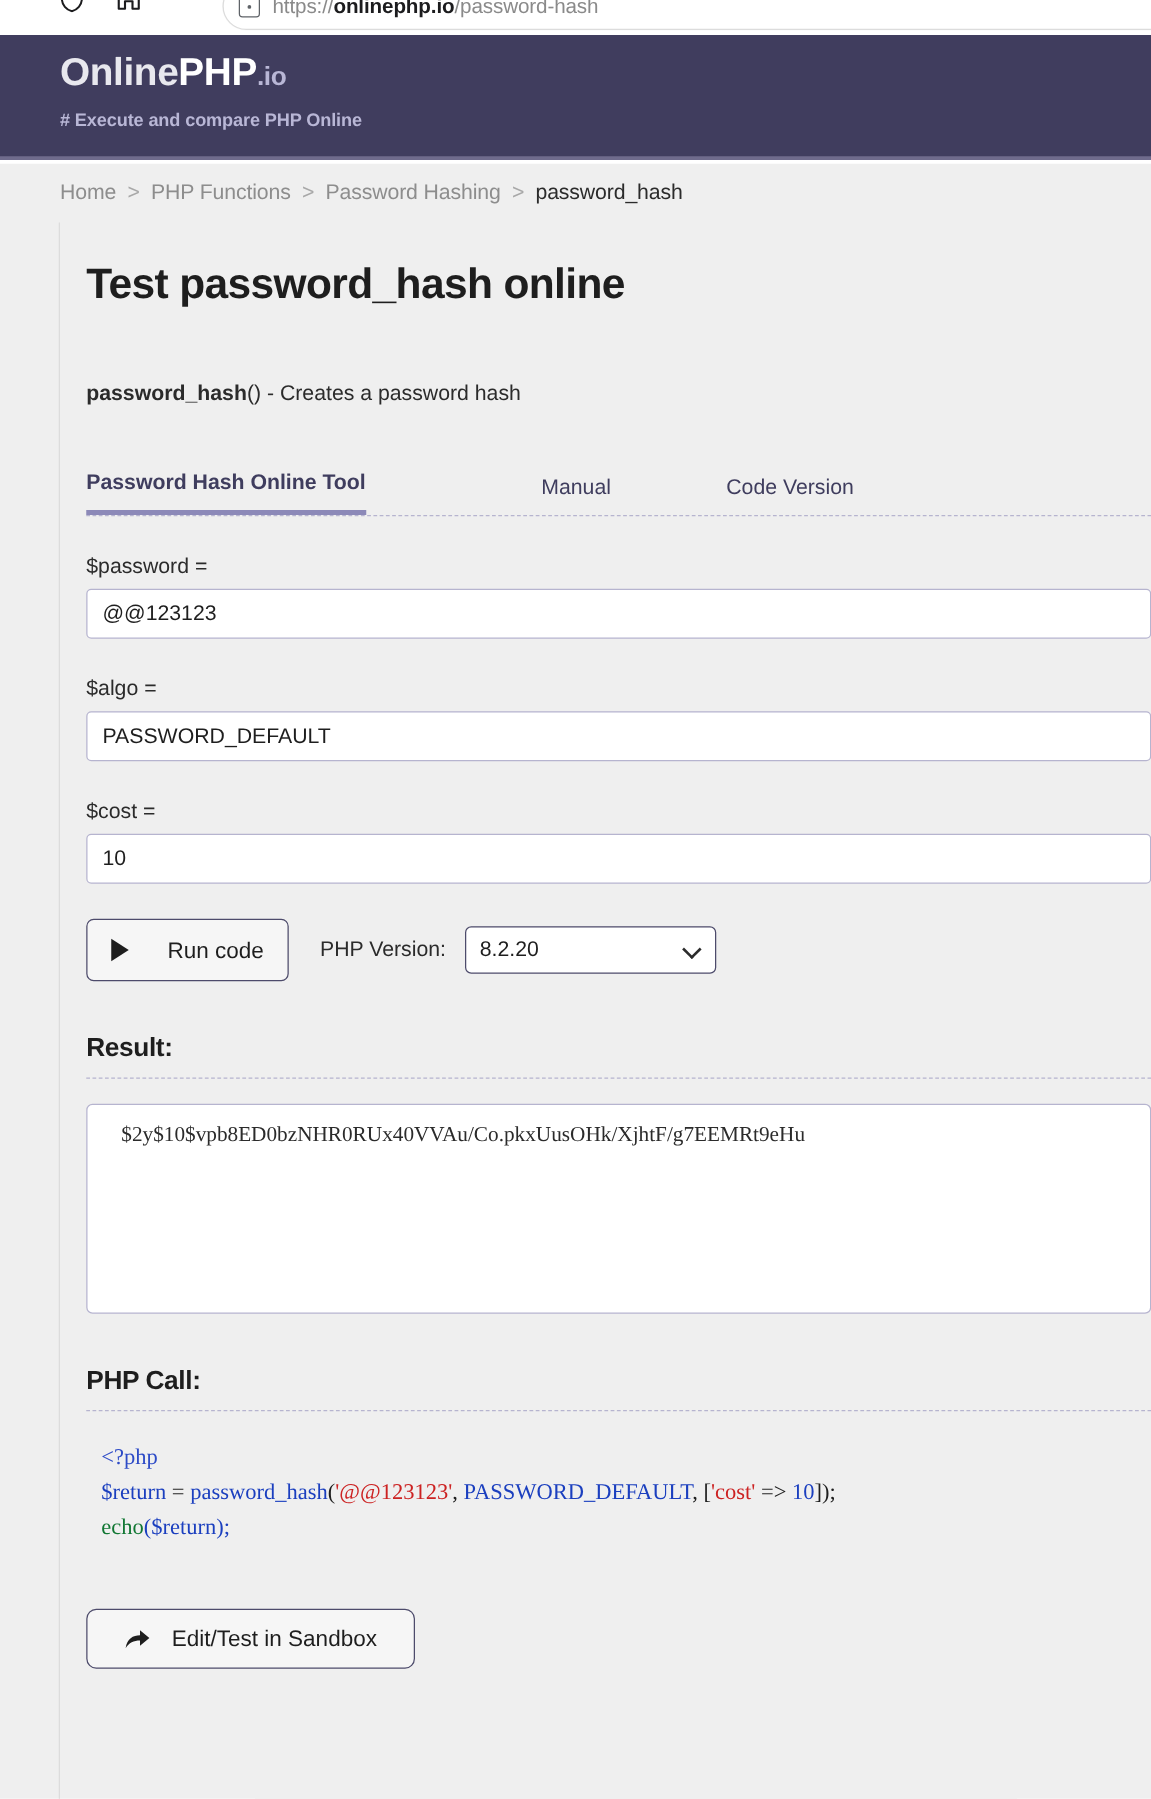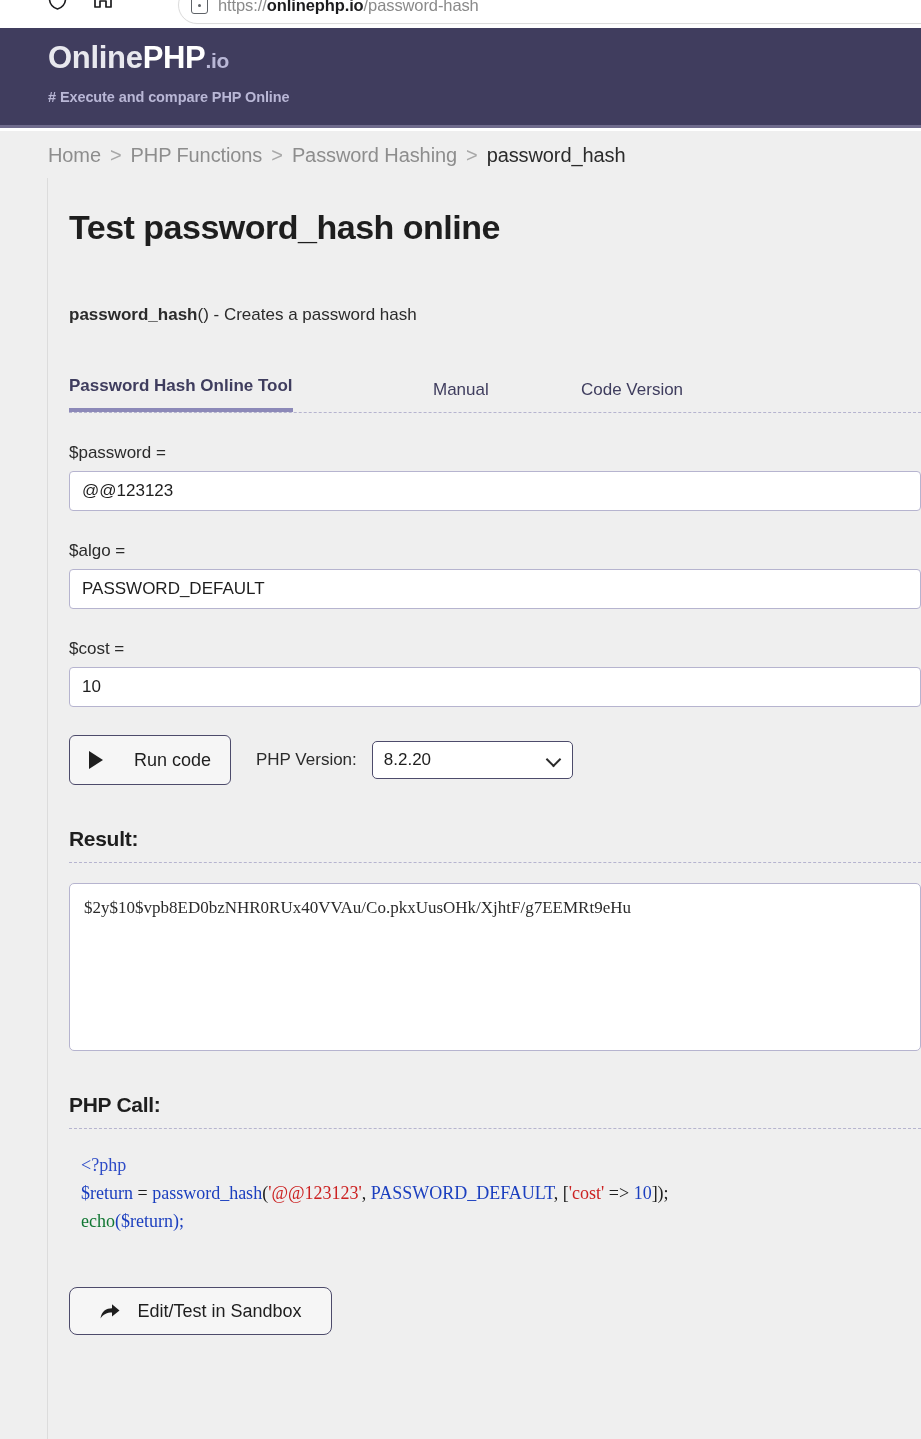--- a/index.html
+++ b/index.html
@@ -87,21 +87,21 @@
     background: #efefef;
   }
   .content-rail {
     position: absolute; top: 47px; left: 47px;
     width: 874px; bottom: 0;
     border-left: 1px solid #dcdcdc;
   }
 
   .breadcrumb {
     position: absolute; top: 13px; left: 48px;
-    font-size: 20px;
+    font-size: 17px;
     color: #8d8d8d;
     white-space: nowrap;
     letter-spacing: -0.1px;
   }
   .breadcrumb .crumb { color: #8d8d8d; }
   .breadcrumb .crumb.current { color: #2b2b2b; }
   .breadcrumb .sep { color: #a8a8a8; margin: 0 9px; }
 
   .inner {
     position: absolute; top: 47px; left: 69px;
@@ -231,21 +231,21 @@
     margin-top: 11px;
     width: 852px;
     border-bottom: 1px dashed #b6b4cf;
   }
 
   .result-box {
     display: block;
     margin-top: 20px;
     width: 852px;
     height: 168px;
-    padding: 12px 14px;
+    padding: 12px 27px;
     background: #ffffff;
     border: 1px solid #b6b4cf;
     border-radius: 5px;
     resize: none;
     outline: none;
     font-family: "Liberation Serif", serif;
     font-size: 17px;
     color: #2b2b2b;
     line-height: 1.4;
     overflow: hidden;

